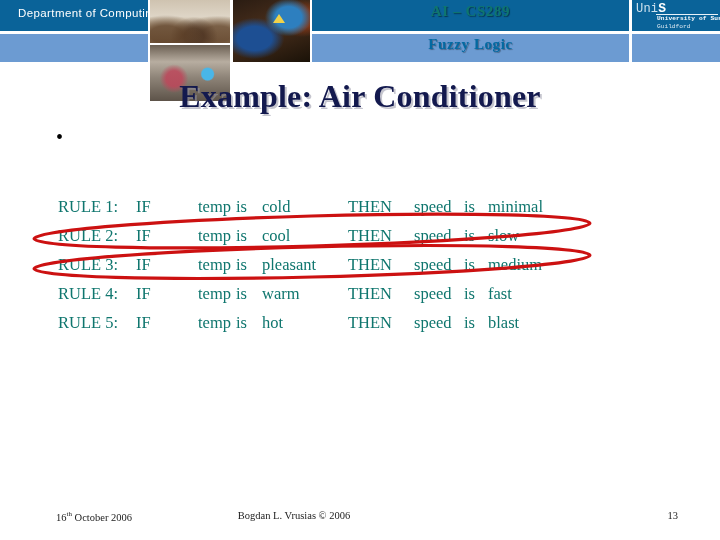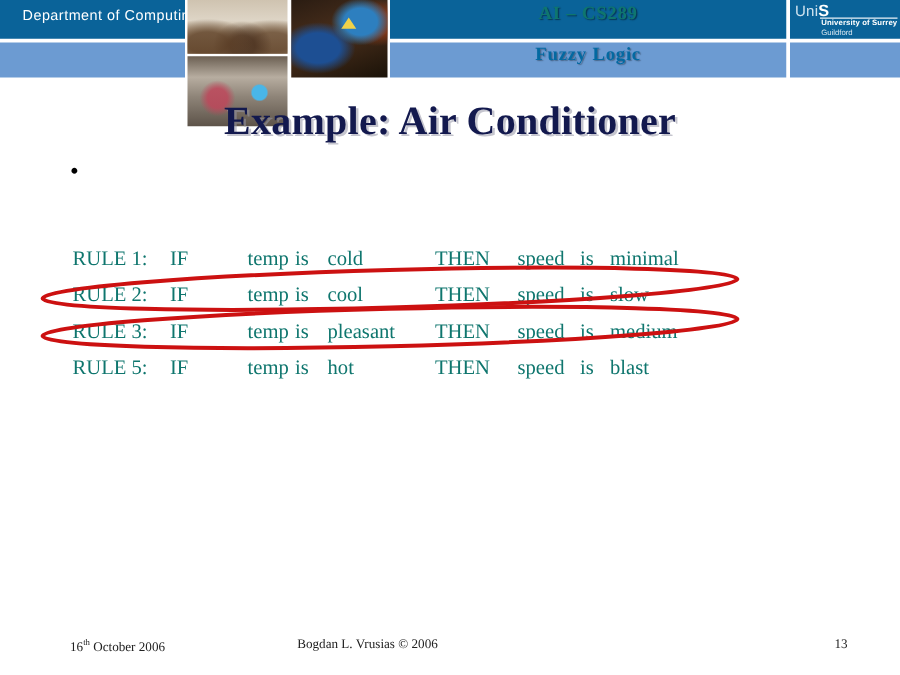--- a/index.html
+++ b/index.html
@@ -112,21 +112,21 @@
     letter-spacing: 0.6px;
     text-shadow: 1px 1px 1px rgba(0,0,0,0.35);
   }
 
   
   #logo-bar-dark  { left: 632px; top: 0;  width: 88px; height: 31px; }
   #logo-bar-light { left: 632px; top: 34px; width: 88px; height: 28px; }
   #logo-block {
     position: absolute;
     left: 632px; top: 0; width: 88px; height: 31px;
-    font-family: Liberation Sans, sans-serif;
+    font-family: Liberation Mono, monospace;
     color: #ffffff;
   }
   #logo-unis {
     position: absolute;
     left: 4px; top: 1px;
     font-size: 12px;
     letter-spacing: 0.2px;
     color: #cfe3ef;
   }
   #logo-unis b { color: #ffffff; font-size: 13px; }
@@ -309,20 +309,31 @@
       <td class="col-if">IF</td>
       <td class="col-temp">temp</td>
       <td class="col-is1">is</td>
       <td class="col-tempval">pleasant</td>
       <td class="col-then">THEN</td>
       <td class="col-speed">speed</td>
       <td class="col-is2">is</td>
       <td class="col-spdval">medium</td>
     </tr>
     <tr>
+      <td class="col-rule">RULE 4:</td>
+      <td class="col-if">IF</td>
+      <td class="col-temp">temp</td>
+      <td class="col-is1">is</td>
+      <td class="col-tempval">warm</td>
+      <td class="col-then">THEN</td>
+      <td class="col-speed">speed</td>
+      <td class="col-is2">is</td>
+      <td class="col-spdval">fast</td>
+    </tr>
+    <tr>
       <td class="col-rule">RULE 5:</td>
       <td class="col-if">IF</td>
       <td class="col-temp">temp</td>
       <td class="col-is1">is</td>
       <td class="col-tempval">hot</td>
       <td class="col-then">THEN</td>
       <td class="col-speed">speed</td>
       <td class="col-is2">is</td>
       <td class="col-spdval">blast</td>
     </tr>

